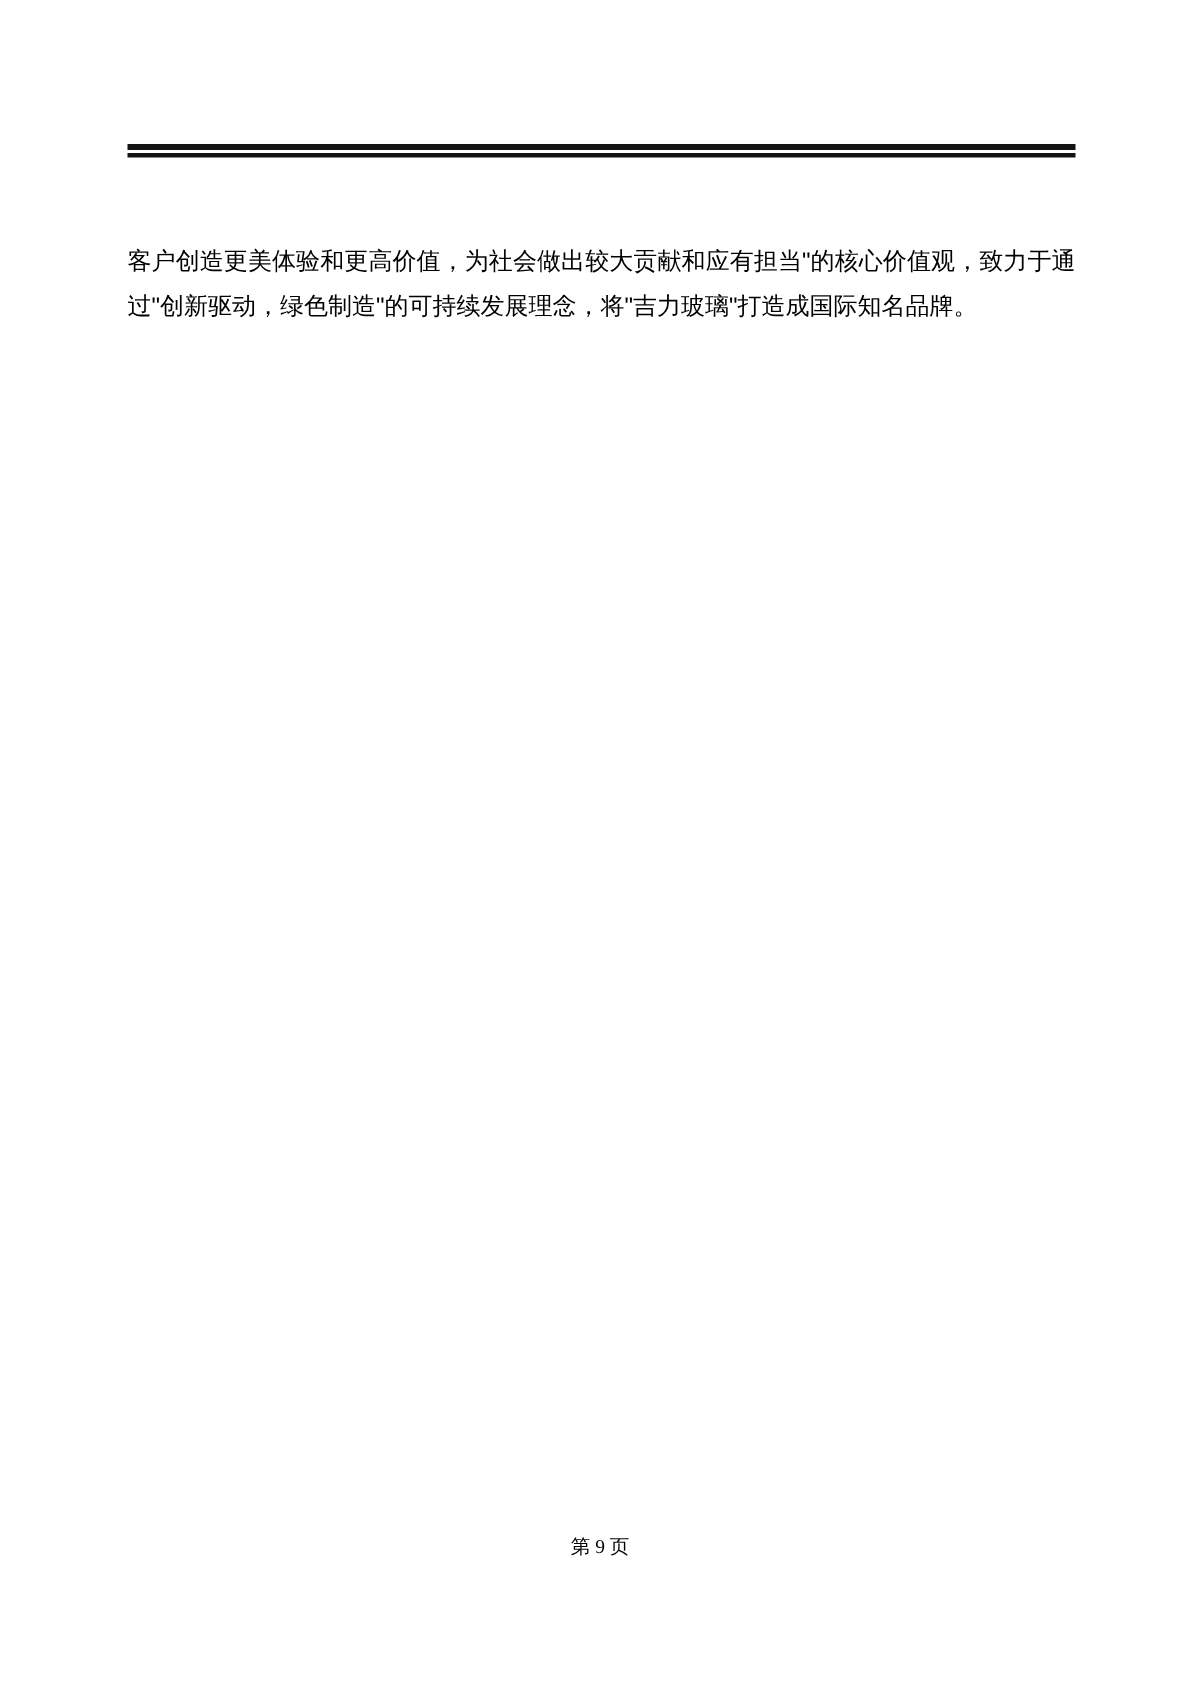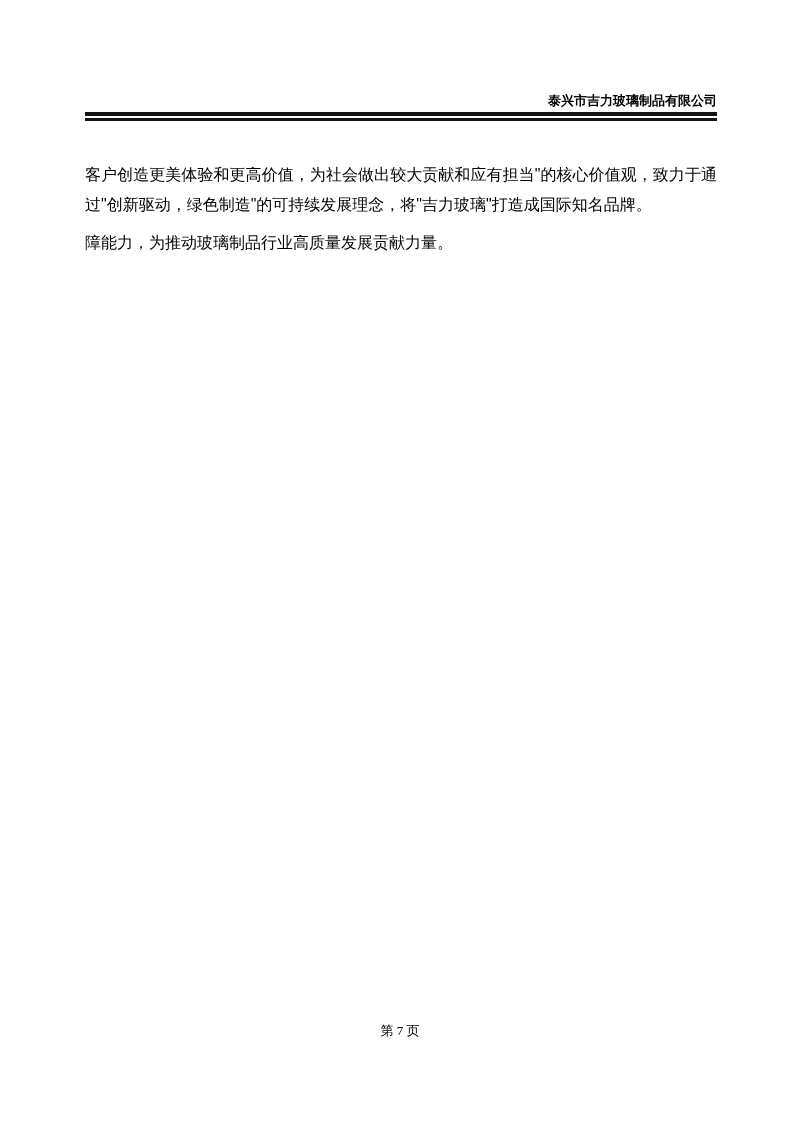--- a/index.html
+++ b/index.html
@@ -61,35 +61,33 @@
     line-height: 16px;
     font-family: "Liberation Serif", "DejaVu Serif", serif;
   }
 </style>
 </head>
 <body>
 
 <div class="page">
 
   <header class="doc-header">
-    <div class="company">泰兴市吉力玻璃制品有限公司</div>
     <div class="header-rule">
       <div class="rule-thick"></div>
       <div class="rule-gap"></div>
       <div class="rule-thin"></div>
     </div>
   </header>
 
   <main class="doc-body">
     <p class="para">
       <span class="line fill">客户创造更美体验和更高价值，为社会做出较大贡献和应有担当"的核心价值观，致力于通</span>
       <span class="line">过"创新驱动，绿色制造"的可持续发展理念，将"吉力玻璃"打造成国际知名品牌。</span>
     </p>
     <p class="para">
-      <span class="line">障能力，为推动玻璃制品行业高质量发展贡献力量。</span>
     </p>
   </main>
 
   <footer class="doc-footer">
-    <span>第 7 页</span>
+    <span>第 9 页</span>
   </footer>
 
 </div>
 
 </body></html>

